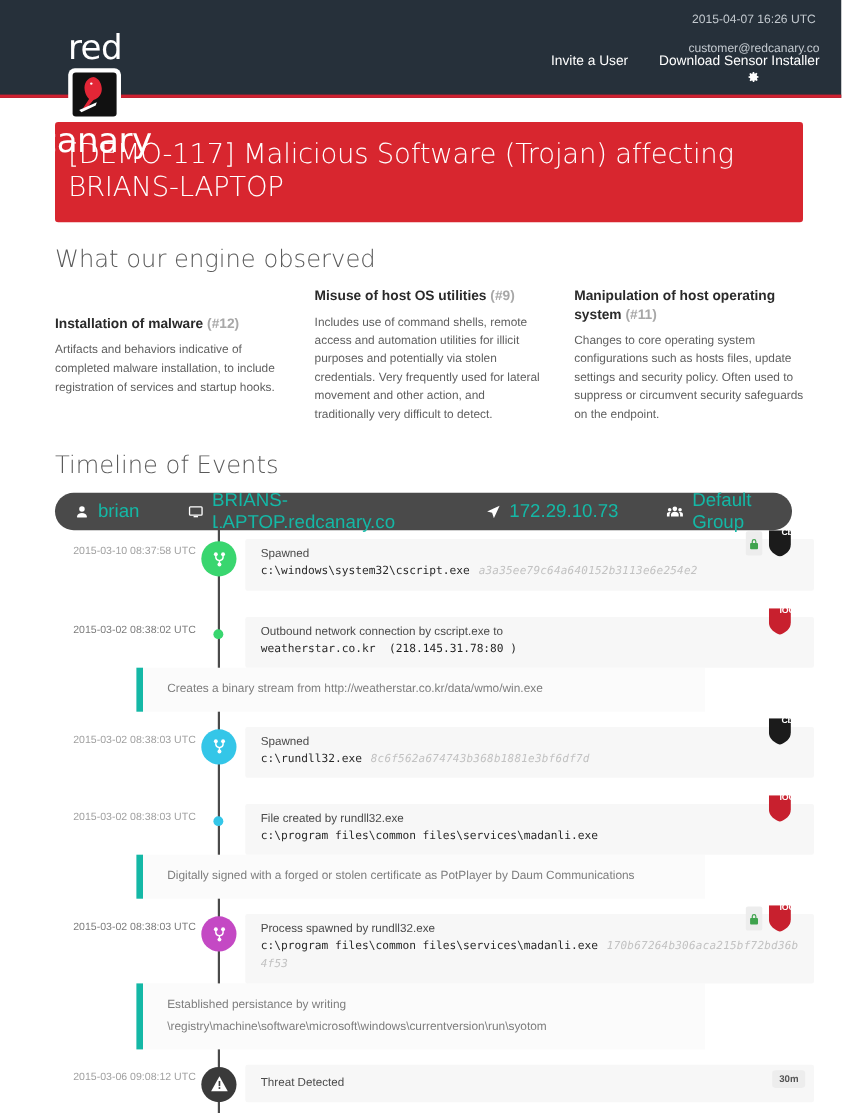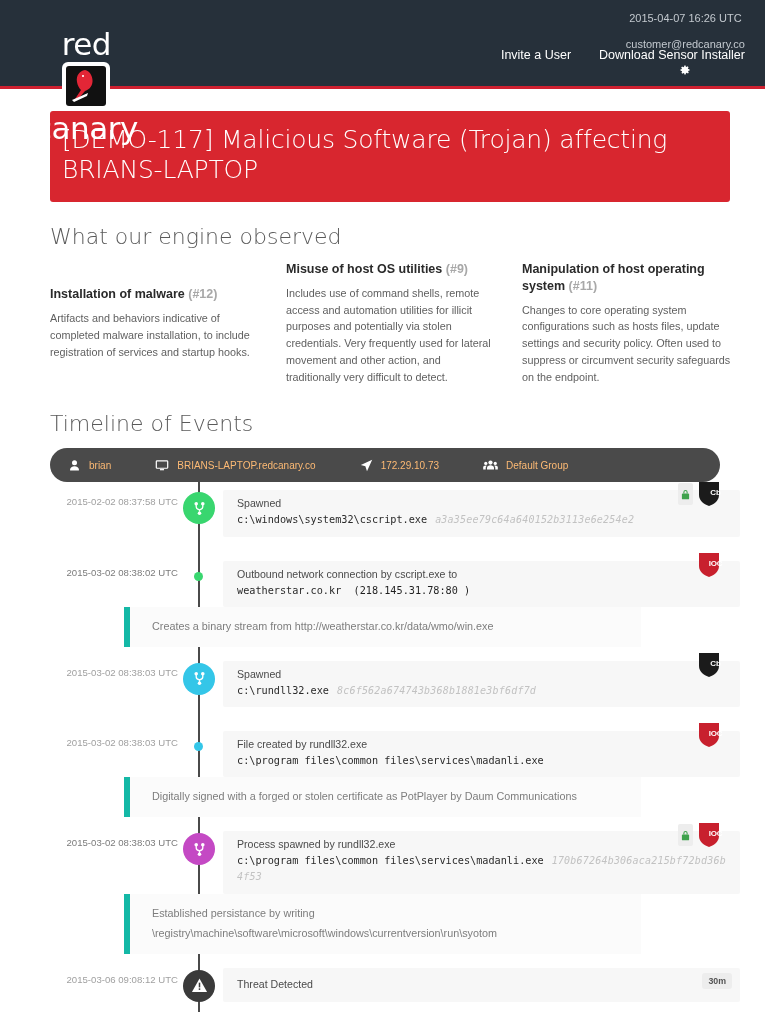--- a/index.html
+++ b/index.html
@@ -121,22 +121,22 @@
   
   .timeline-title { margin-top: 26px; }
 
   .host-bar {
     background: #4a4a4a;
     border-radius: 22px;
     height: 34px;
     width: 670px;
     display: flex;
     align-items: center;
-    color: #fdba74;
-    font-size: 10px;
+    color: #14b8a6;
+    font-size: 17px;
     padding-left: 18px;
     gap: 0;
   }
   .host-item { display: flex; align-items: center; gap: 8px; }
   .host-item + .host-item { margin-left: 44px; }
   .host-item svg { flex: none; }
 
   .timeline {
     position: relative;
     width: 690px;
@@ -229,21 +229,21 @@
     right: 8px;
     top: -8px;
     display: flex;
     align-items: flex-start;
     gap: 6px;
     z-index: 4;
   }
   .shield {
     width: 33px; height: 24px;
     display: flex;
-    align-items: center;
+    align-items: flex-start;
     justify-content: center;
     position: relative;
   }
   .shield span {
     position: relative;
     z-index: 2;
     color: #fff;
     font-size: 8px;
     font-weight: bold;
     letter-spacing: -0.2px;
@@ -390,21 +390,21 @@
       </svg>
       <span>Default Group</span>
     </span>
   </div>
 
   <div class="timeline">
     <div class="spine"></div>
 
     <div class="evt">
       <div class="evt-row">
-        <div class="evt-time">2015-02-02 08:37:58 UTC</div>
+        <div class="evt-time">2015-03-10 08:37:58 UTC</div>
         <div class="node green">
           <svg width="15" height="15" viewBox="0 0 16 16" fill="#ffffff">
             <circle cx="4.5" cy="3" r="1.9"></circle>
               <circle cx="11.5" cy="3" r="1.9"></circle>
               <circle cx="8" cy="13" r="1.9"></circle>
             <path d="M4.5 4.2v2.1c0 2 1.6 2.6 3.5 3.1v2.2M11.5 4.2v2.1c0 2-1.6 2.6-3.5 3.1" stroke="#ffffff" stroke-width="1.4" fill="none"></path>
           </svg>
         </div>
         <div class="evt-card">
           <div class="badges">

